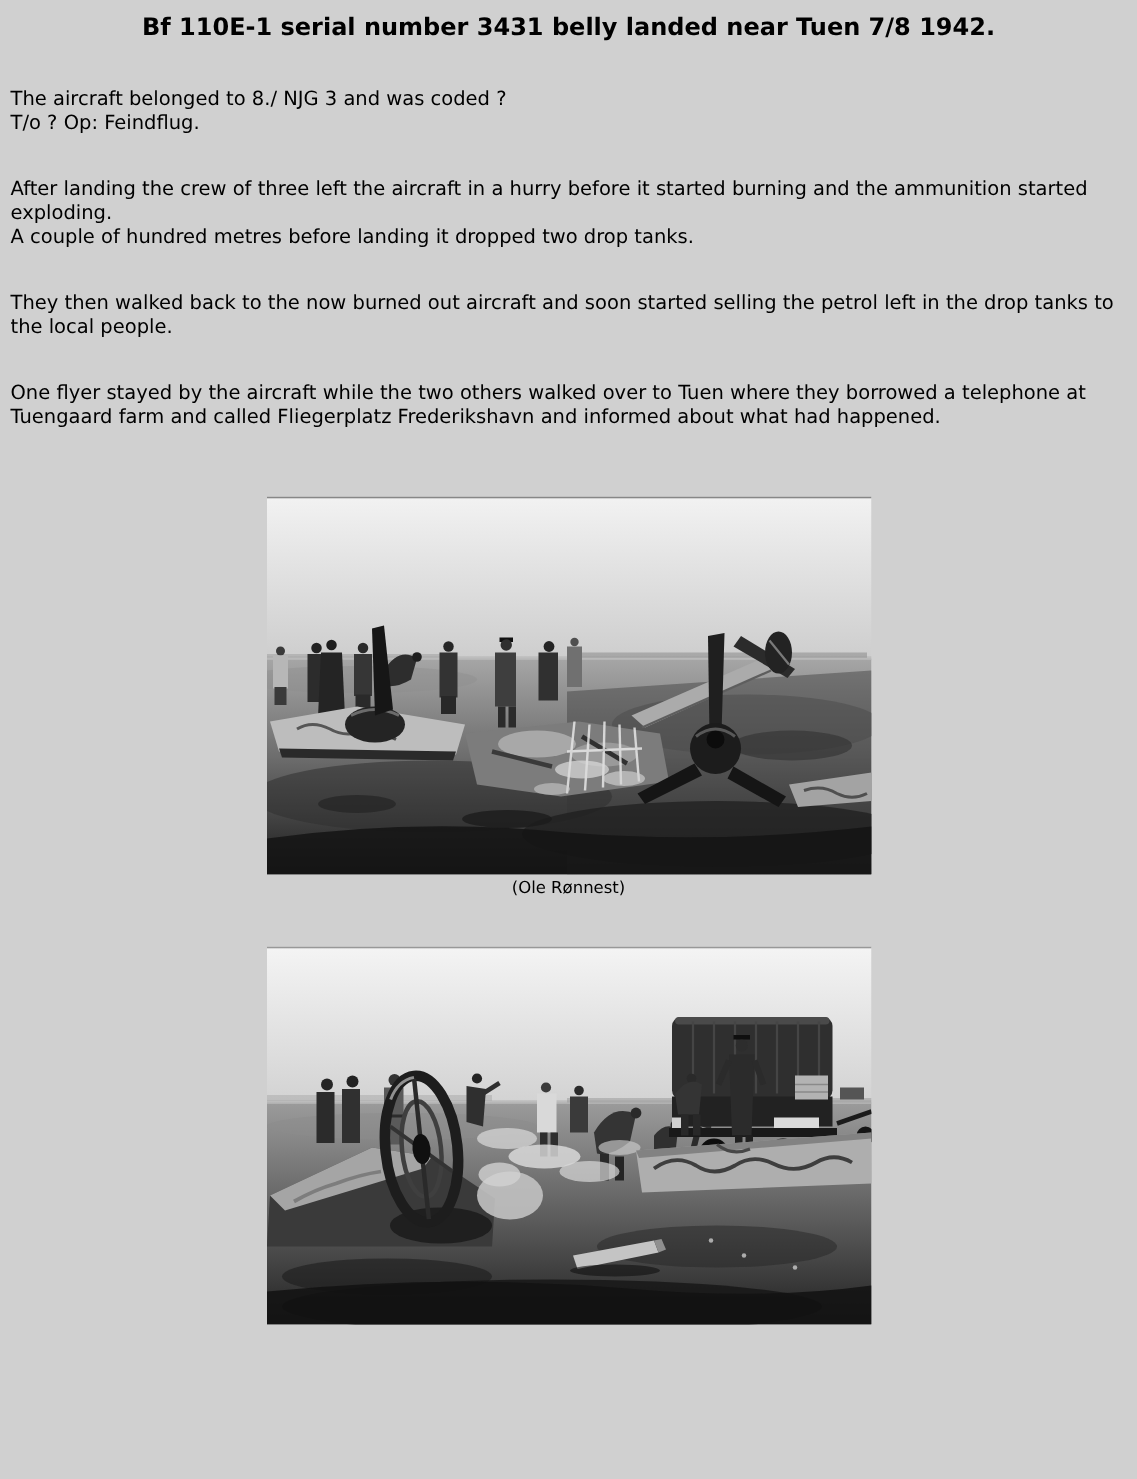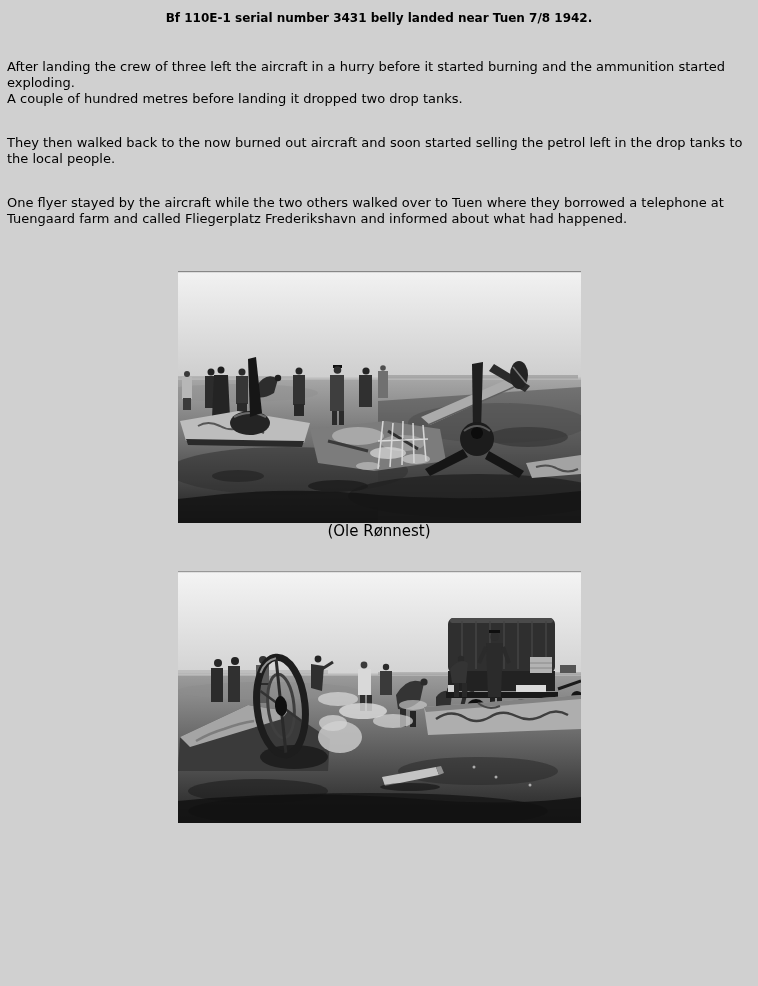--- a/index.html
+++ b/index.html
@@ -10,21 +10,21 @@
     font-size: 13px;
     line-height: 16px;
   }
   .page {
     width: 758px;
     min-height: 986px;
     box-sizing: border-box;
     padding: 8px 7px 12px 7px;
   }
   .title {
-    font-size: 12px;
+    font-size: 16px;
     font-weight: bold;
     text-align: center;
     line-height: 16px;
     margin: 2px 0 33px 0;
   }
   .para { margin: 0 0 28px 0; }
   .para:last-of-type { margin-bottom: 0; }
   .tline { display: block; }
   .figure {
     width: 403px;
@@ -32,34 +32,38 @@
   }
   .fig1 { margin-top: 44px; }
   .fig2 { margin-top: 33px; }
   .photo {
     display: block;
     width: 403px;
     height: 252px;
   }
   .caption {
     text-align: center;
-    font-size: 15px;
+    font-size: 11px;
     line-height: 13px;
     padding-top: 2px;
   }
   figure { margin: 0; }
 </style>
 </head>
 <body style="background: rgb(208, 208, 208); color: rgb(0, 0, 0);">
 
 <div class="page">
 
   <h1 class="title">Bf 110E-1 serial number 3431 belly landed near Tuen 7/8 1942.</h1>
 
   <div>
+    <p class="para">
+      <span class="tline">The aircraft belonged to 8./ NJG 3 and was coded ?</span>
+      <span class="tline">T/o ? Op: Feindflug.</span>
+    </p>
     <p class="para">
       <span class="tline">After landing the crew of three left the aircraft in a hurry before it started burning and the ammunition started exploding.</span>
       <span class="tline">A couple of hundred metres before landing it dropped two drop tanks.</span>
     </p>
     <p class="para">
       <span class="tline">They then walked back to the now burned out aircraft and soon started selling the petrol left in the drop tanks to the local people.</span>
     </p>
     <p class="para">
       <span class="tline">One flyer stayed by the aircraft while the two others walked over to Tuen where they borrowed a telephone at Tuengaard farm and called Fliegerplatz Frederikshavn and informed about what had happened.</span>
     </p>

